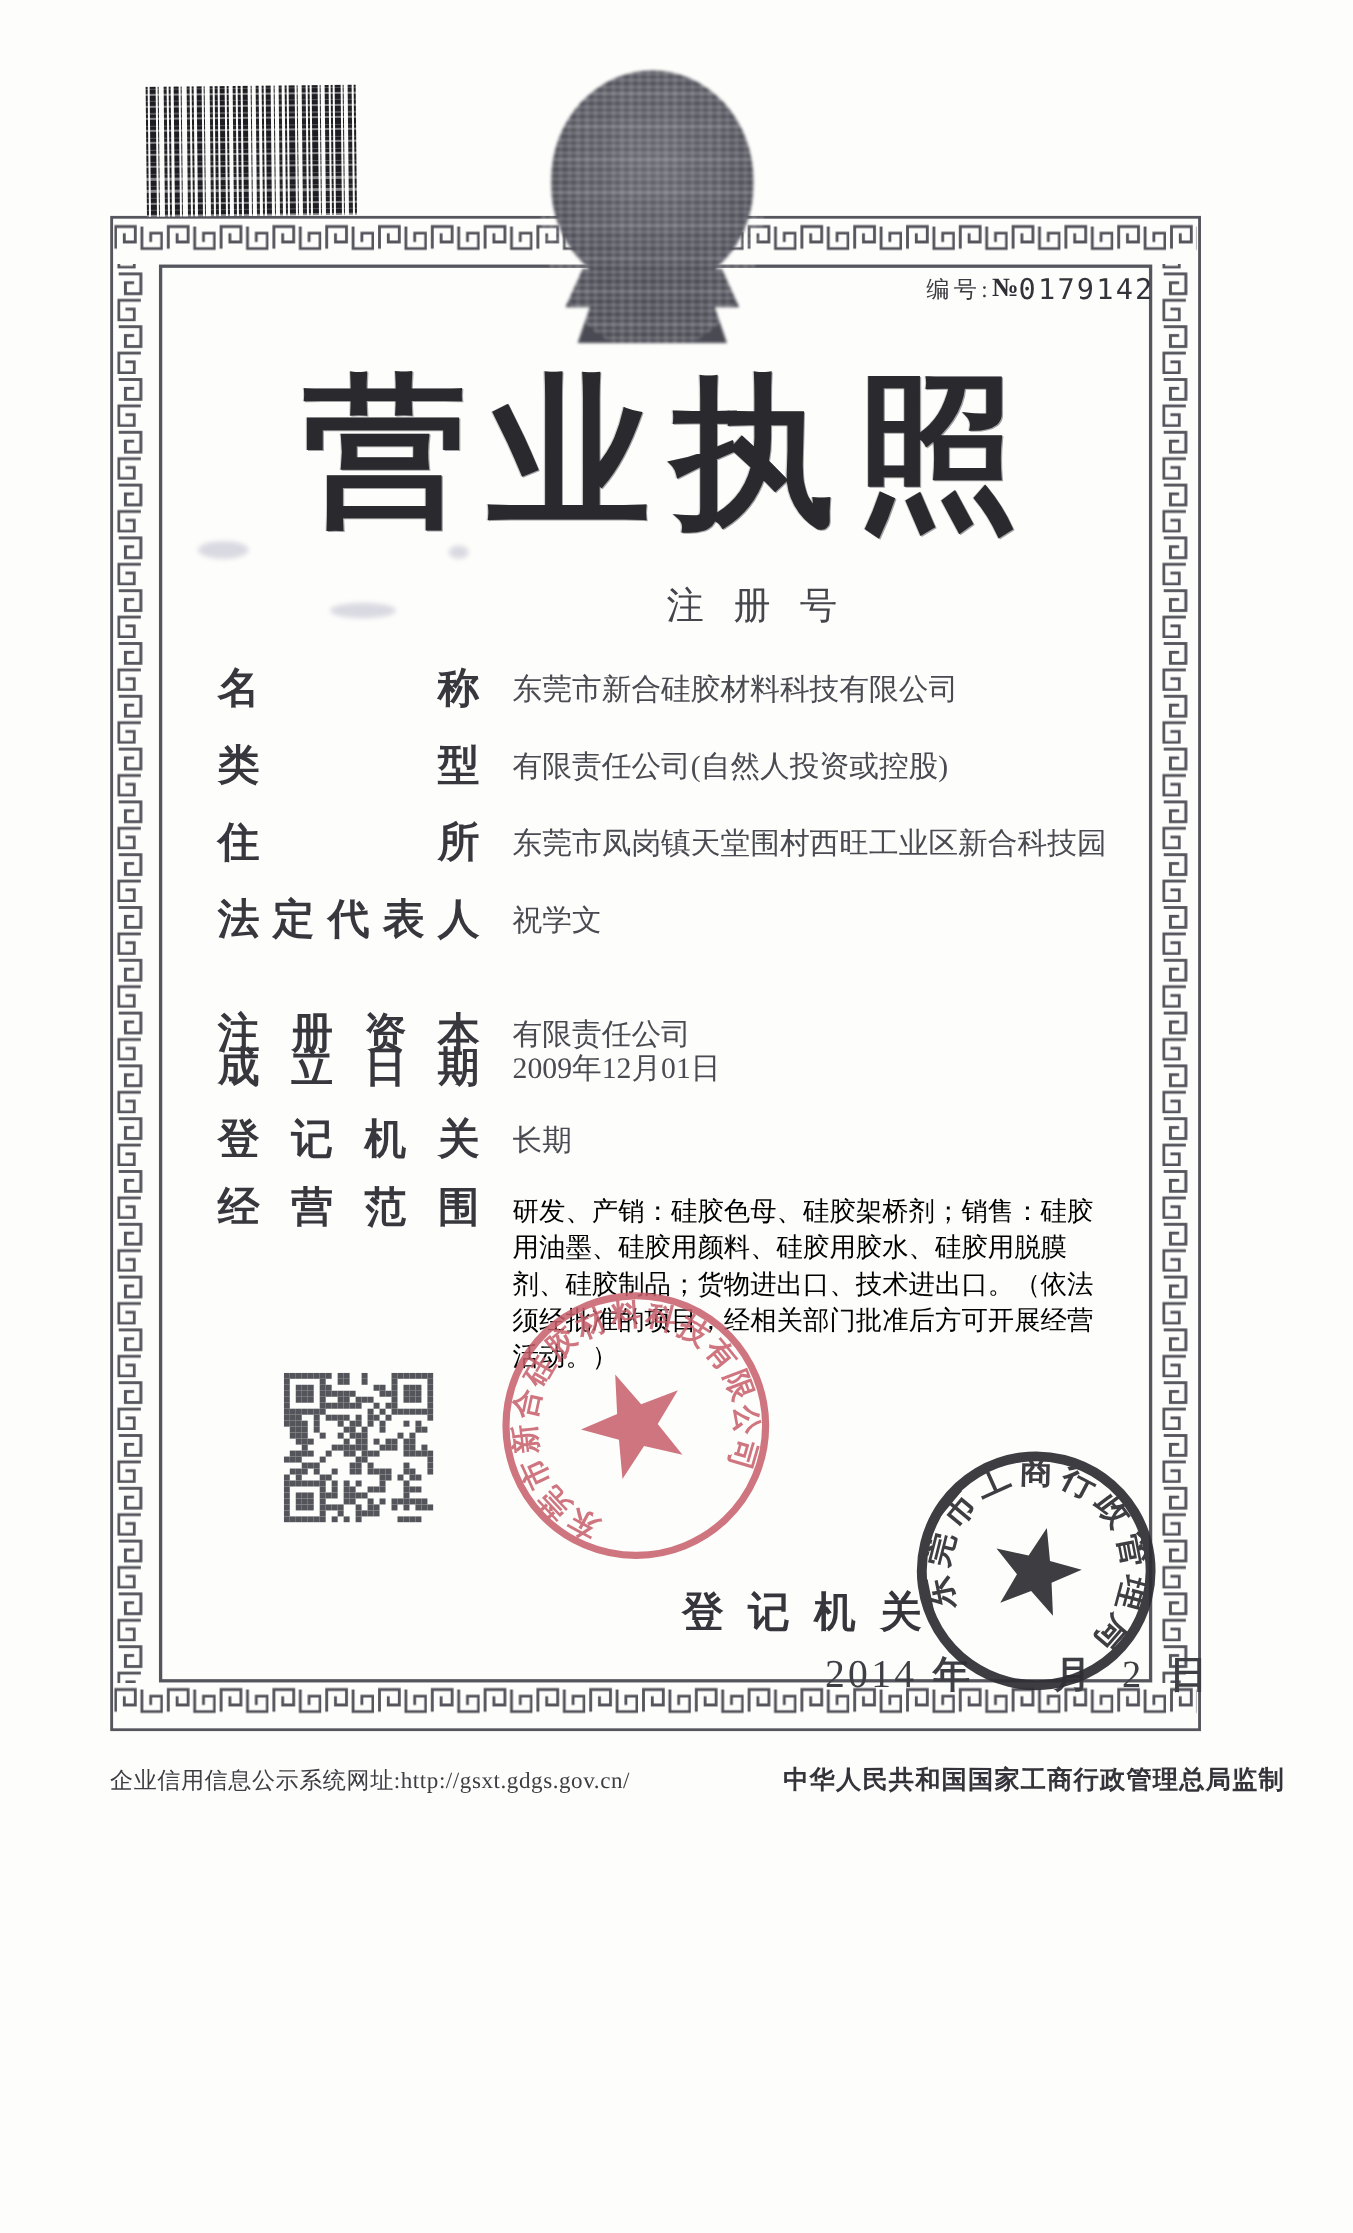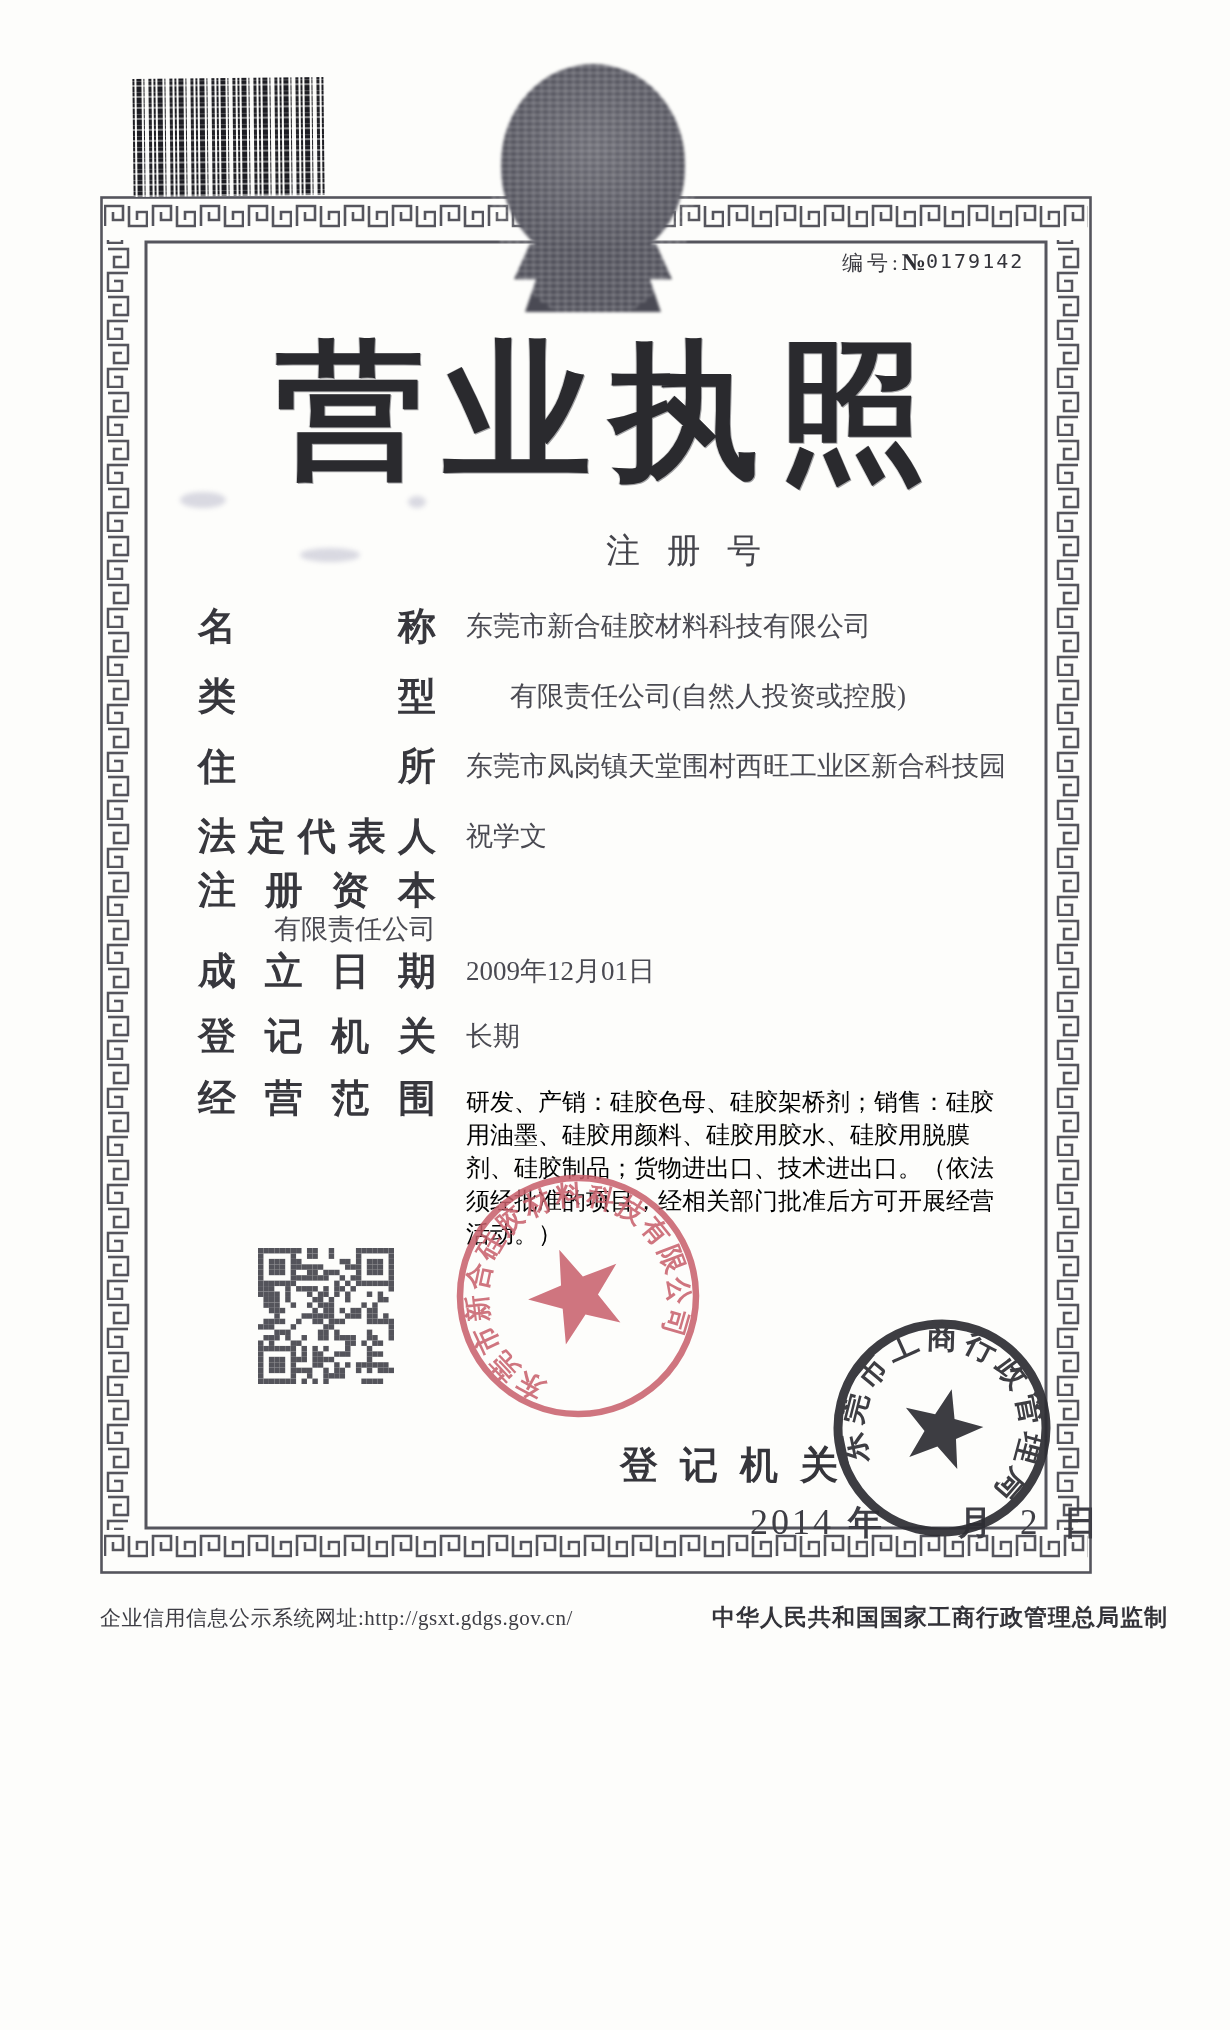--- a/index.html
+++ b/index.html
@@ -38,21 +38,21 @@
       repeating-linear-gradient(90deg, rgba(255,255,255,.14) 0 3px, rgba(255,255,255,0) 3px 8px);
   }
 
   
   .frame{left:100px;top:196px;z-index:1;}
 
   
   .serial{left:842px;top:249px;z-index:2;display:flex;align-items:flex-start;}
   .serial .lab{font-size:21px;letter-spacing:4px;color:#3a3a40;}
   .serial .num-symbol{font-size:24px;font-weight:bold;color:#2e2e34;}
-  .serial .num{font-family:"DejaVu Sans Mono", monospace;font-size:20px;letter-spacing:2px;color:#33333a;}
+  .serial .num{font-family:"DejaVu Sans Mono", monospace;font-size:26px;letter-spacing:2px;color:#33333a;}
 
   
   .title{
     left:276px;top:330px;width:650px;height:165px;z-index:2;
     display:flex;justify-content:space-between;align-items:center;
     font-size:148px;font-weight:bold;color:#2a2a2e;
     text-shadow:1px 1px 0 rgba(90,90,95,.55), -1px 0 0 rgba(120,120,125,.35);
   }
 
   
@@ -145,33 +145,33 @@
 <div class="abs smudge" style="left:408px;top:496px;width:18px;height:12px;"></div>
 
 <div class="abs regno">
   <span class="lab">注 册 号</span>
 </div>
 
 <div class="abs row" style="top:606px;">
   <span class="lab">名称</span>
   <span class="val">东莞市新合硅胶材料科技有限公司</span>
 </div>
-<div class="abs row" style="top:676px;gap:44px;">
+<div class="abs row" style="top:676px;">
   <span class="lab">类型</span>
   <span class="val">有限责任公司(自然人投资或控股)</span>
 </div>
 <div class="abs row" style="top:746px;">
   <span class="lab">住所</span>
   <span class="val">东莞市凤岗镇天堂围村西旺工业区新合科技园</span>
 </div>
 <div class="abs row" style="top:816px;">
   <span class="lab">法定代表人</span>
   <span class="val">祝学文</span>
 </div>
-<div class="abs row" style="top:870px;flex-direction:column;">
+<div class="abs row" style="top:920px;">
   <span class="lab">注册资本</span>
   <span class="val">有限责任公司</span>
 </div>
 <div class="abs row" style="top:951px;">
   <span class="lab">成立日期</span>
   <span class="val">2009年12月01日</span>
 </div>
 <div class="abs row" style="top:1016px;">
   <span class="lab">登记机关</span>
   <span class="val">长期</span>

